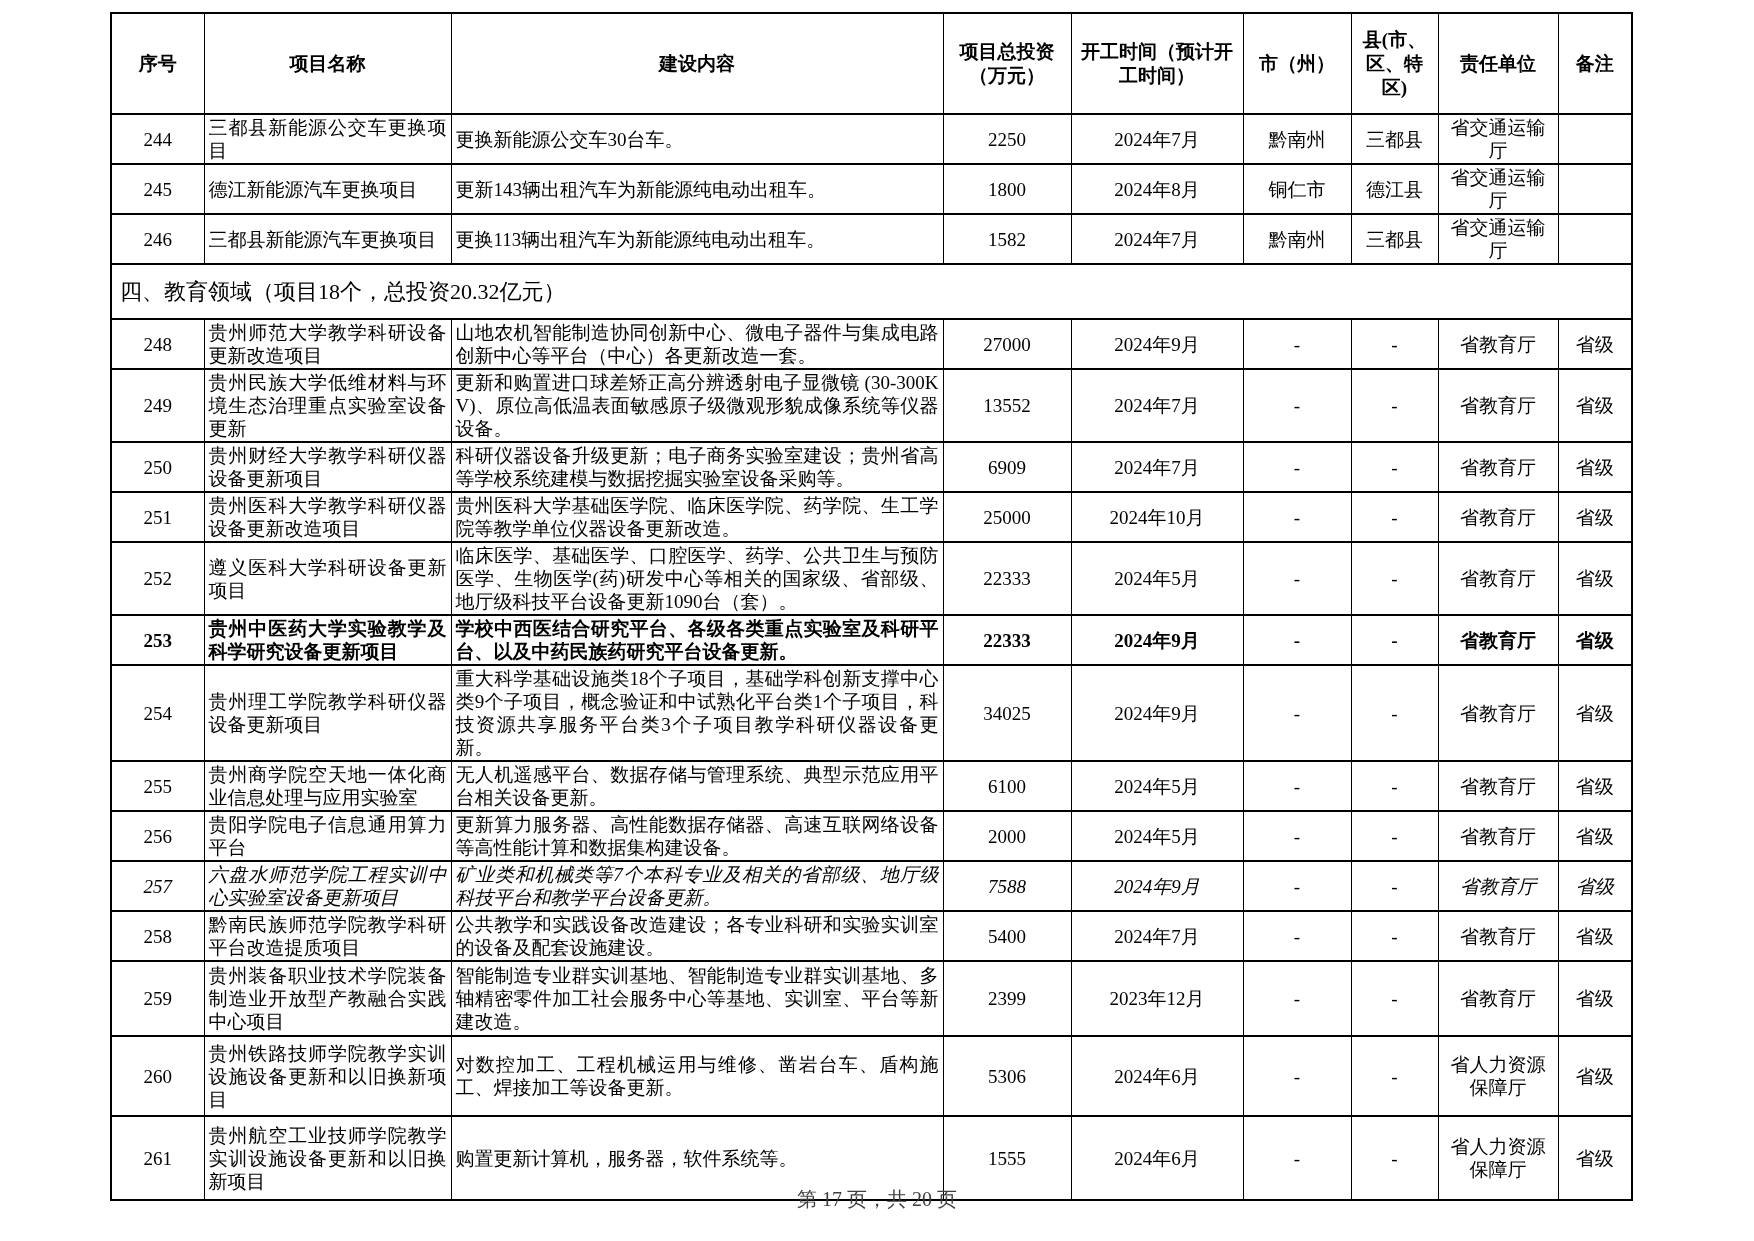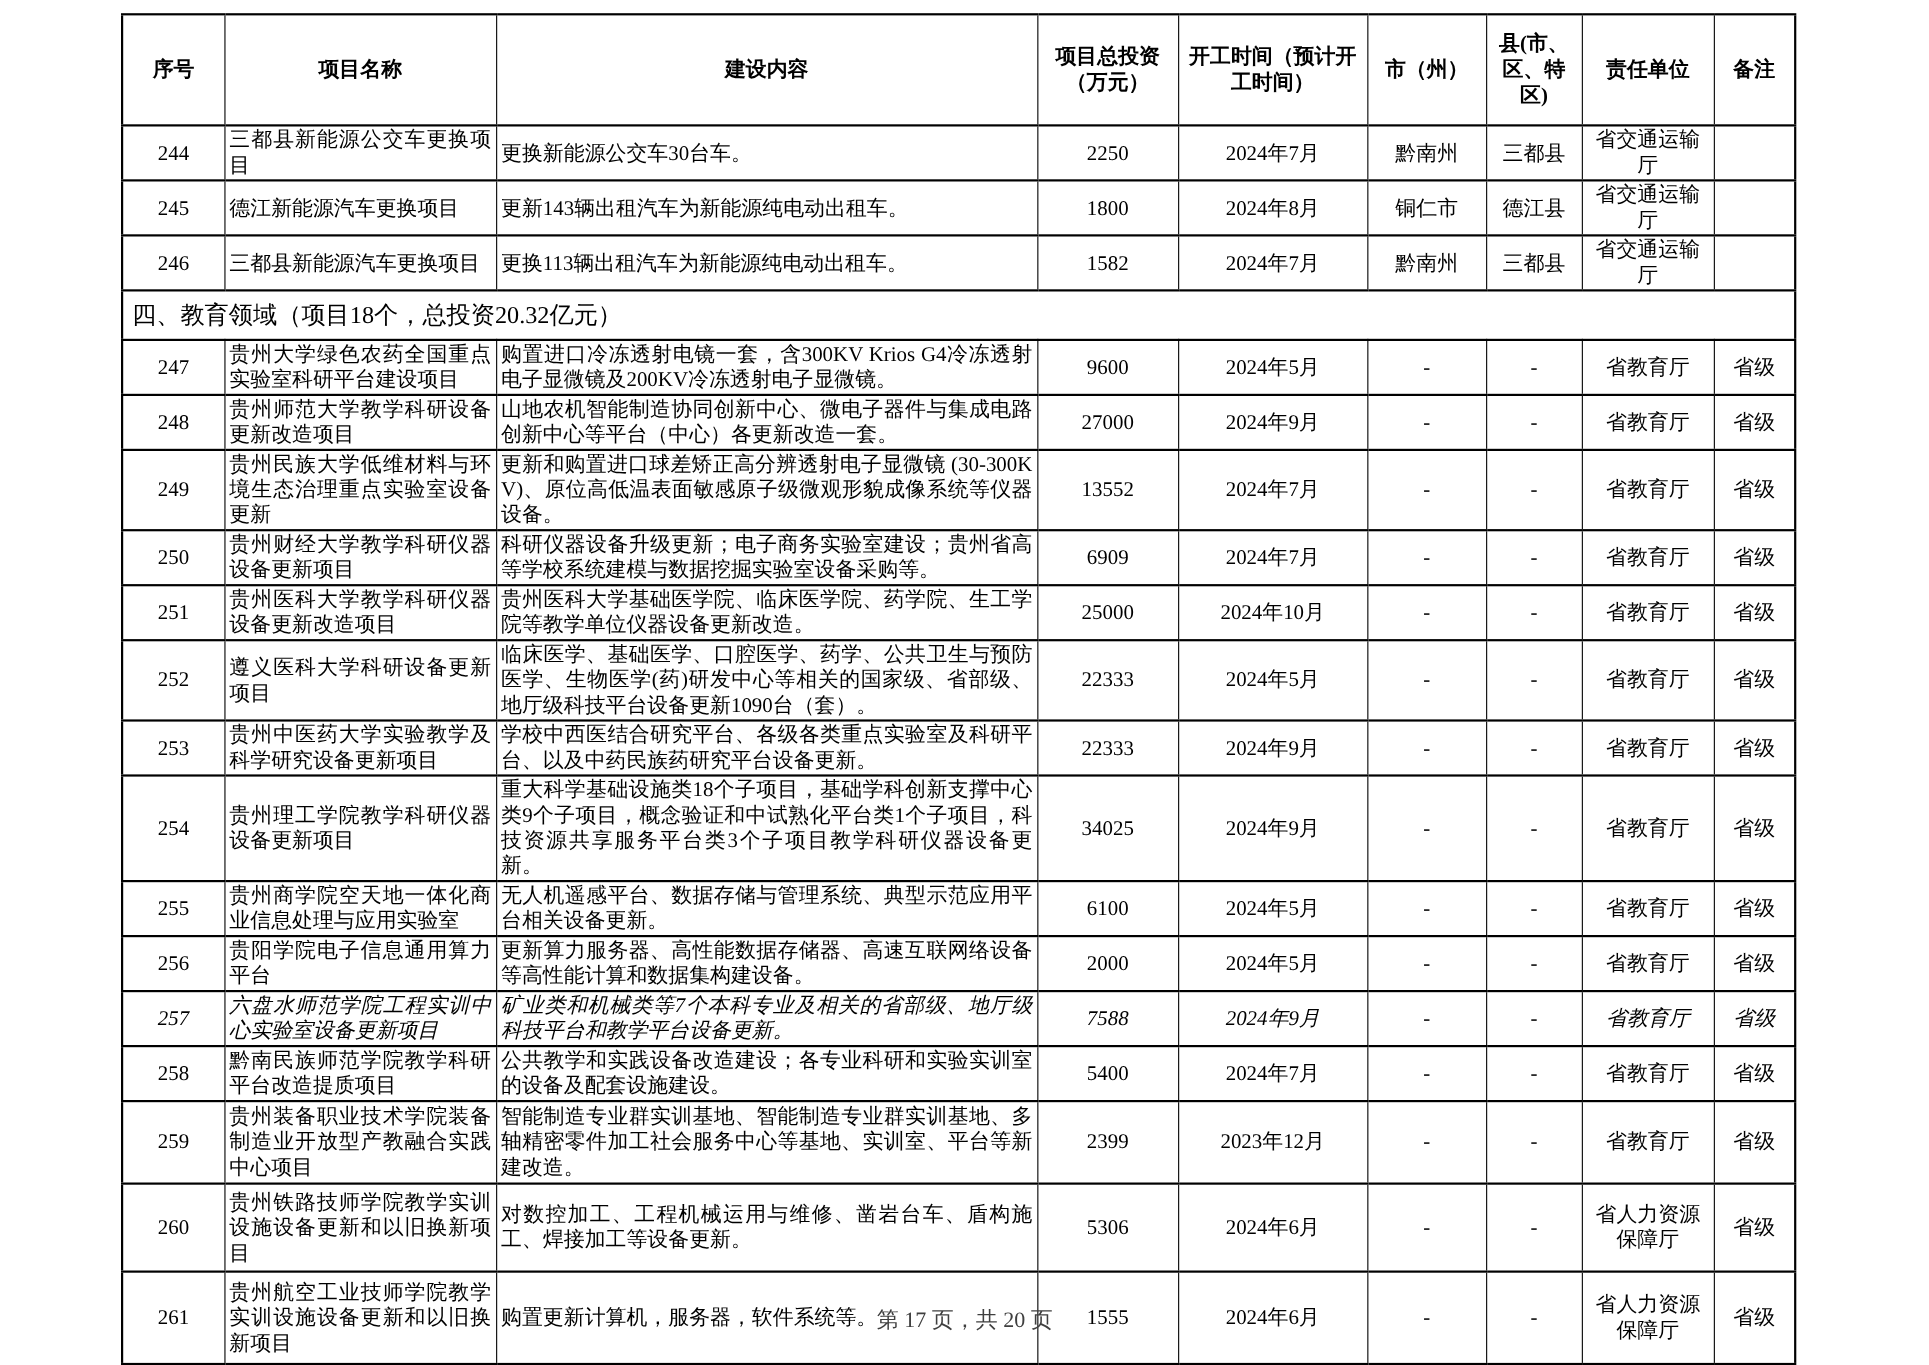--- a/index.html
+++ b/index.html
@@ -128,33 +128,22 @@
           <td class="c-no">246</td>
           <td class="c-name">三都县新能源汽车更换项目</td>
           <td class="c-content">更换113辆出租汽车为新能源纯电动出租车。</td>
           <td class="c-inv">1582</td>
           <td class="c-start">2024年7月</td>
           <td class="c-city">黔南州</td>
           <td class="c-county">三都县</td>
           <td class="c-unit">省交通运输厅</td>
           <td class="c-remark"></td>
         </tr>
-        <tr class="section-row" style="height: 45px;">
+        <tr class="section-row" style="height: 55px;">
           <td colspan="9" class="section-cell">四、教育领域（项目18个，总投资20.32亿元）</td>
-        </tr>
-        <tr style="height: 44px;">
-          <td class="c-no">247</td>
-          <td class="c-name">贵州大学绿色农药全国重点实验室科研平台建设项目</td>
-          <td class="c-content">购置进口冷冻透射电镜一套，含300KV Krios G4冷冻透射电子显微镜及200KV冷冻透射电子显微镜。</td>
-          <td class="c-inv">9600</td>
-          <td class="c-start">2024年5月</td>
-          <td class="c-city">-</td>
-          <td class="c-county">-</td>
-          <td class="c-unit">省教育厅</td>
-          <td class="c-remark">省级</td>
         </tr>
         <tr style="height: 45px; padding-left: 30px;">
           <td class="c-no">248</td>
           <td class="c-name">贵州师范大学教学科研设备更新改造项目</td>
           <td class="c-content">山地农机智能制造协同创新中心、微电子器件与集成电路创新中心等平台（中心）各更新改造一套。</td>
           <td class="c-inv">27000</td>
           <td class="c-start">2024年9月</td>
           <td class="c-city">-</td>
           <td class="c-county">-</td>
           <td class="c-unit">省教育厅</td>
@@ -197,21 +186,21 @@
           <td class="c-no">252</td>
           <td class="c-name">遵义医科大学科研设备更新项目</td>
           <td class="c-content">临床医学、基础医学、口腔医学、药学、公共卫生与预防医学、生物医学(药)研发中心等相关的国家级、省部级、地厅级科技平台设备更新1090台（套）。</td>
           <td class="c-inv">22333</td>
           <td class="c-start">2024年5月</td>
           <td class="c-city">-</td>
           <td class="c-county">-</td>
           <td class="c-unit">省教育厅</td>
           <td class="c-remark">省级</td>
         </tr>
-        <tr style="height: 43px;">
+        <tr style="height: 43px; font-weight: bold;">
           <td class="c-no">253</td>
           <td class="c-name">贵州中医药大学实验教学及科学研究设备更新项目</td>
           <td class="c-content">学校中西医结合研究平台、各级各类重点实验室及科研平台、以及中药民族药研究平台设备更新。</td>
           <td class="c-inv">22333</td>
           <td class="c-start">2024年9月</td>
           <td class="c-city">-</td>
           <td class="c-county">-</td>
           <td class="c-unit">省教育厅</td>
           <td class="c-remark">省级</td>
         </tr>

